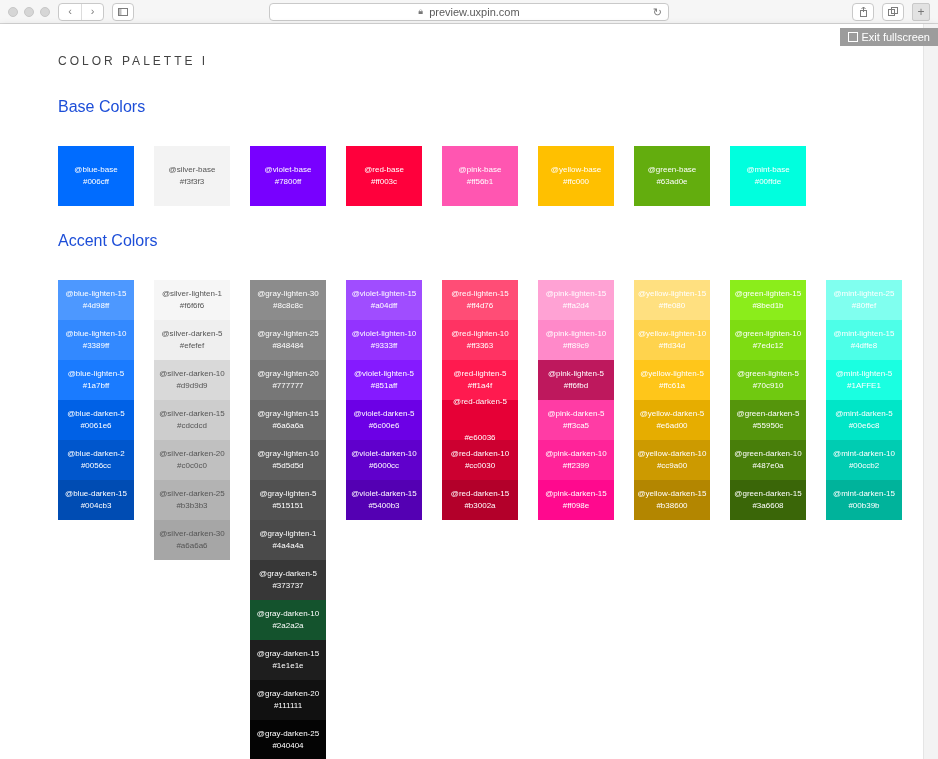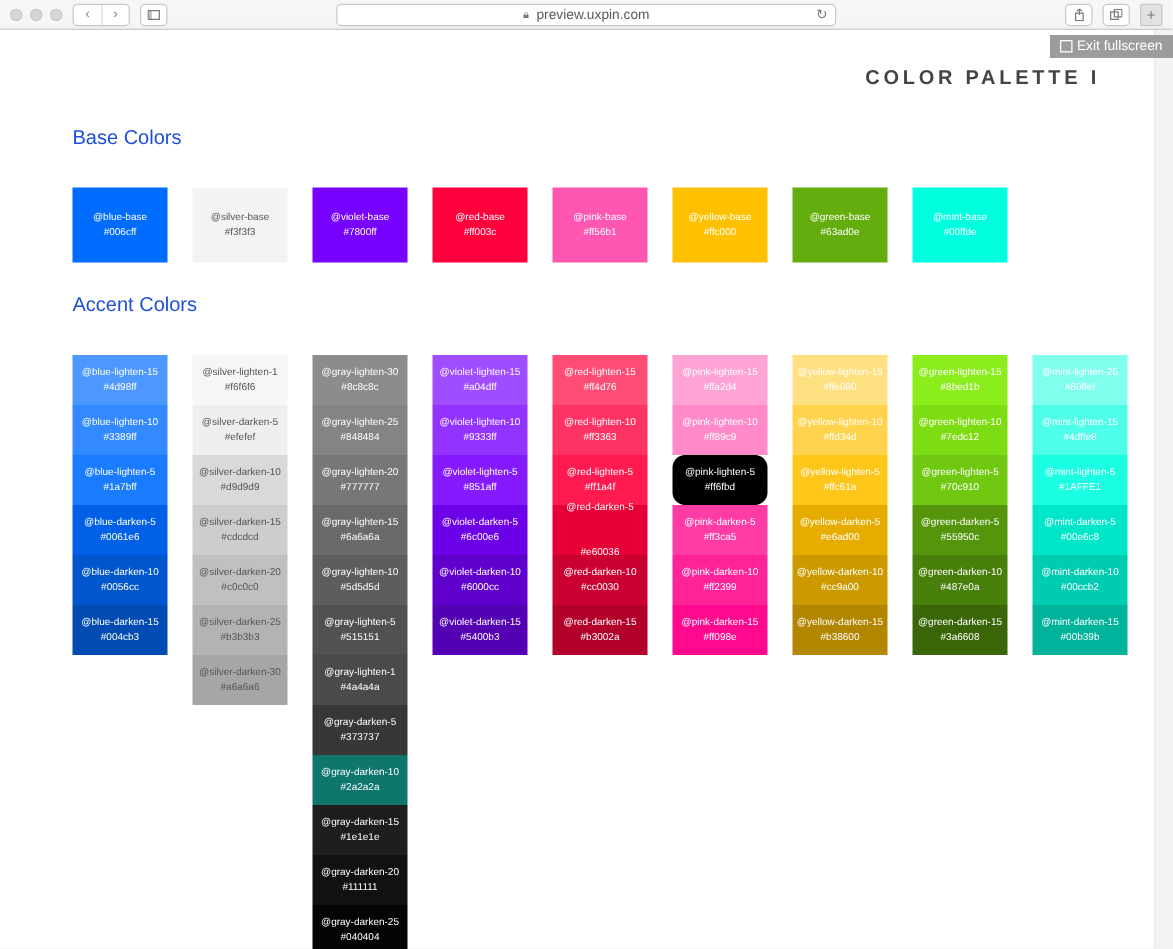--- a/index.html
+++ b/index.html
@@ -113,26 +113,25 @@
     position:absolute; right:0; top:0; bottom:0; width:15px;
     background:#f3f3f3; border-left:1px solid #e5e5e5;
   }
 
   .page {
     padding: 30px 58px 40px 58px;
     color: #333;
     width: 100%;
   }
   .title {
-    font-size: 16px;
+    font-size: 12px;
     letter-spacing: 3px;
     color: #444;
-    font-weight: 700;
+    font-weight: 400;
     margin-bottom: 30px;
-    text-align: right;
   }
   .section-label {
     font-size: 16px;
     color: #1d4ed8;
     margin: 10px 0 30px 0;
     font-weight: 400;
   }
 
   .row {
     display: flex;
@@ -264,21 +263,21 @@
             </div>
             <div class="sw" style="background: rgb(26, 123, 255);">
               <div>@blue-lighten-5</div>
               <div>#1a7bff</div>
             </div>
             <div class="sw" style="background: rgb(0, 97, 230);">
               <div>@blue-darken-5</div>
               <div>#0061e6</div>
             </div>
             <div class="sw" style="background: rgb(0, 86, 204);">
-              <div>@blue-darken-10</div>
+              <div>@blue-darken-2</div>
               <div>#0056cc</div>
             </div>
             <div class="sw" style="background: rgb(0, 76, 179);">
               <div>@blue-darken-15</div>
               <div>#004cb3</div>
             </div>
           </div>
           <div class="col">
             <div class="sw dark-text" style="background: rgb(246, 246, 246);">
               <div>@silver-lighten-1</div>
@@ -335,21 +334,21 @@
               <div>#515151</div>
             </div>
             <div class="sw" style="background: rgb(74, 74, 74);">
               <div>@gray-lighten-1</div>
               <div>#4a4a4a</div>
             </div>
             <div class="sw" style="background: rgb(55, 55, 55);">
               <div>@gray-darken-5</div>
               <div>#373737</div>
             </div>
-            <div class="sw" style="background: #0f766e;">
+            <div class="sw" style="background: #14532d;">
               <div>@gray-darken-10</div>
               <div>#2a2a2a</div>
             </div>
             <div class="sw" style="background: rgb(30, 30, 30);">
               <div>@gray-darken-15</div>
               <div>#1e1e1e</div>
             </div>
             <div class="sw" style="background: rgb(17, 17, 17);">
               <div>@gray-darken-20</div>
               <div>#111111</div>
@@ -413,21 +412,21 @@
           </div>
           <div class="col">
             <div class="sw" style="background: rgb(255, 162, 212);">
               <div>@pink-lighten-15</div>
               <div>#ffa2d4</div>
             </div>
             <div class="sw" style="background: rgb(255, 137, 201);">
               <div>@pink-lighten-10</div>
               <div>#ff89c9</div>
             </div>
-            <div class="sw" style="background: #000000; border-radius: 10px;">
+            <div class="sw" style="background: #be185d;">
               <div>@pink-lighten-5</div>
               <div>#ff6fbd</div>
             </div>
             <div class="sw" style="background: rgb(255, 60, 165);">
               <div>@pink-darken-5</div>
               <div>#ff3ca5</div>
             </div>
             <div class="sw" style="background: rgb(255, 35, 153);">
               <div>@pink-darken-10</div>
               <div>#ff2399</div>

